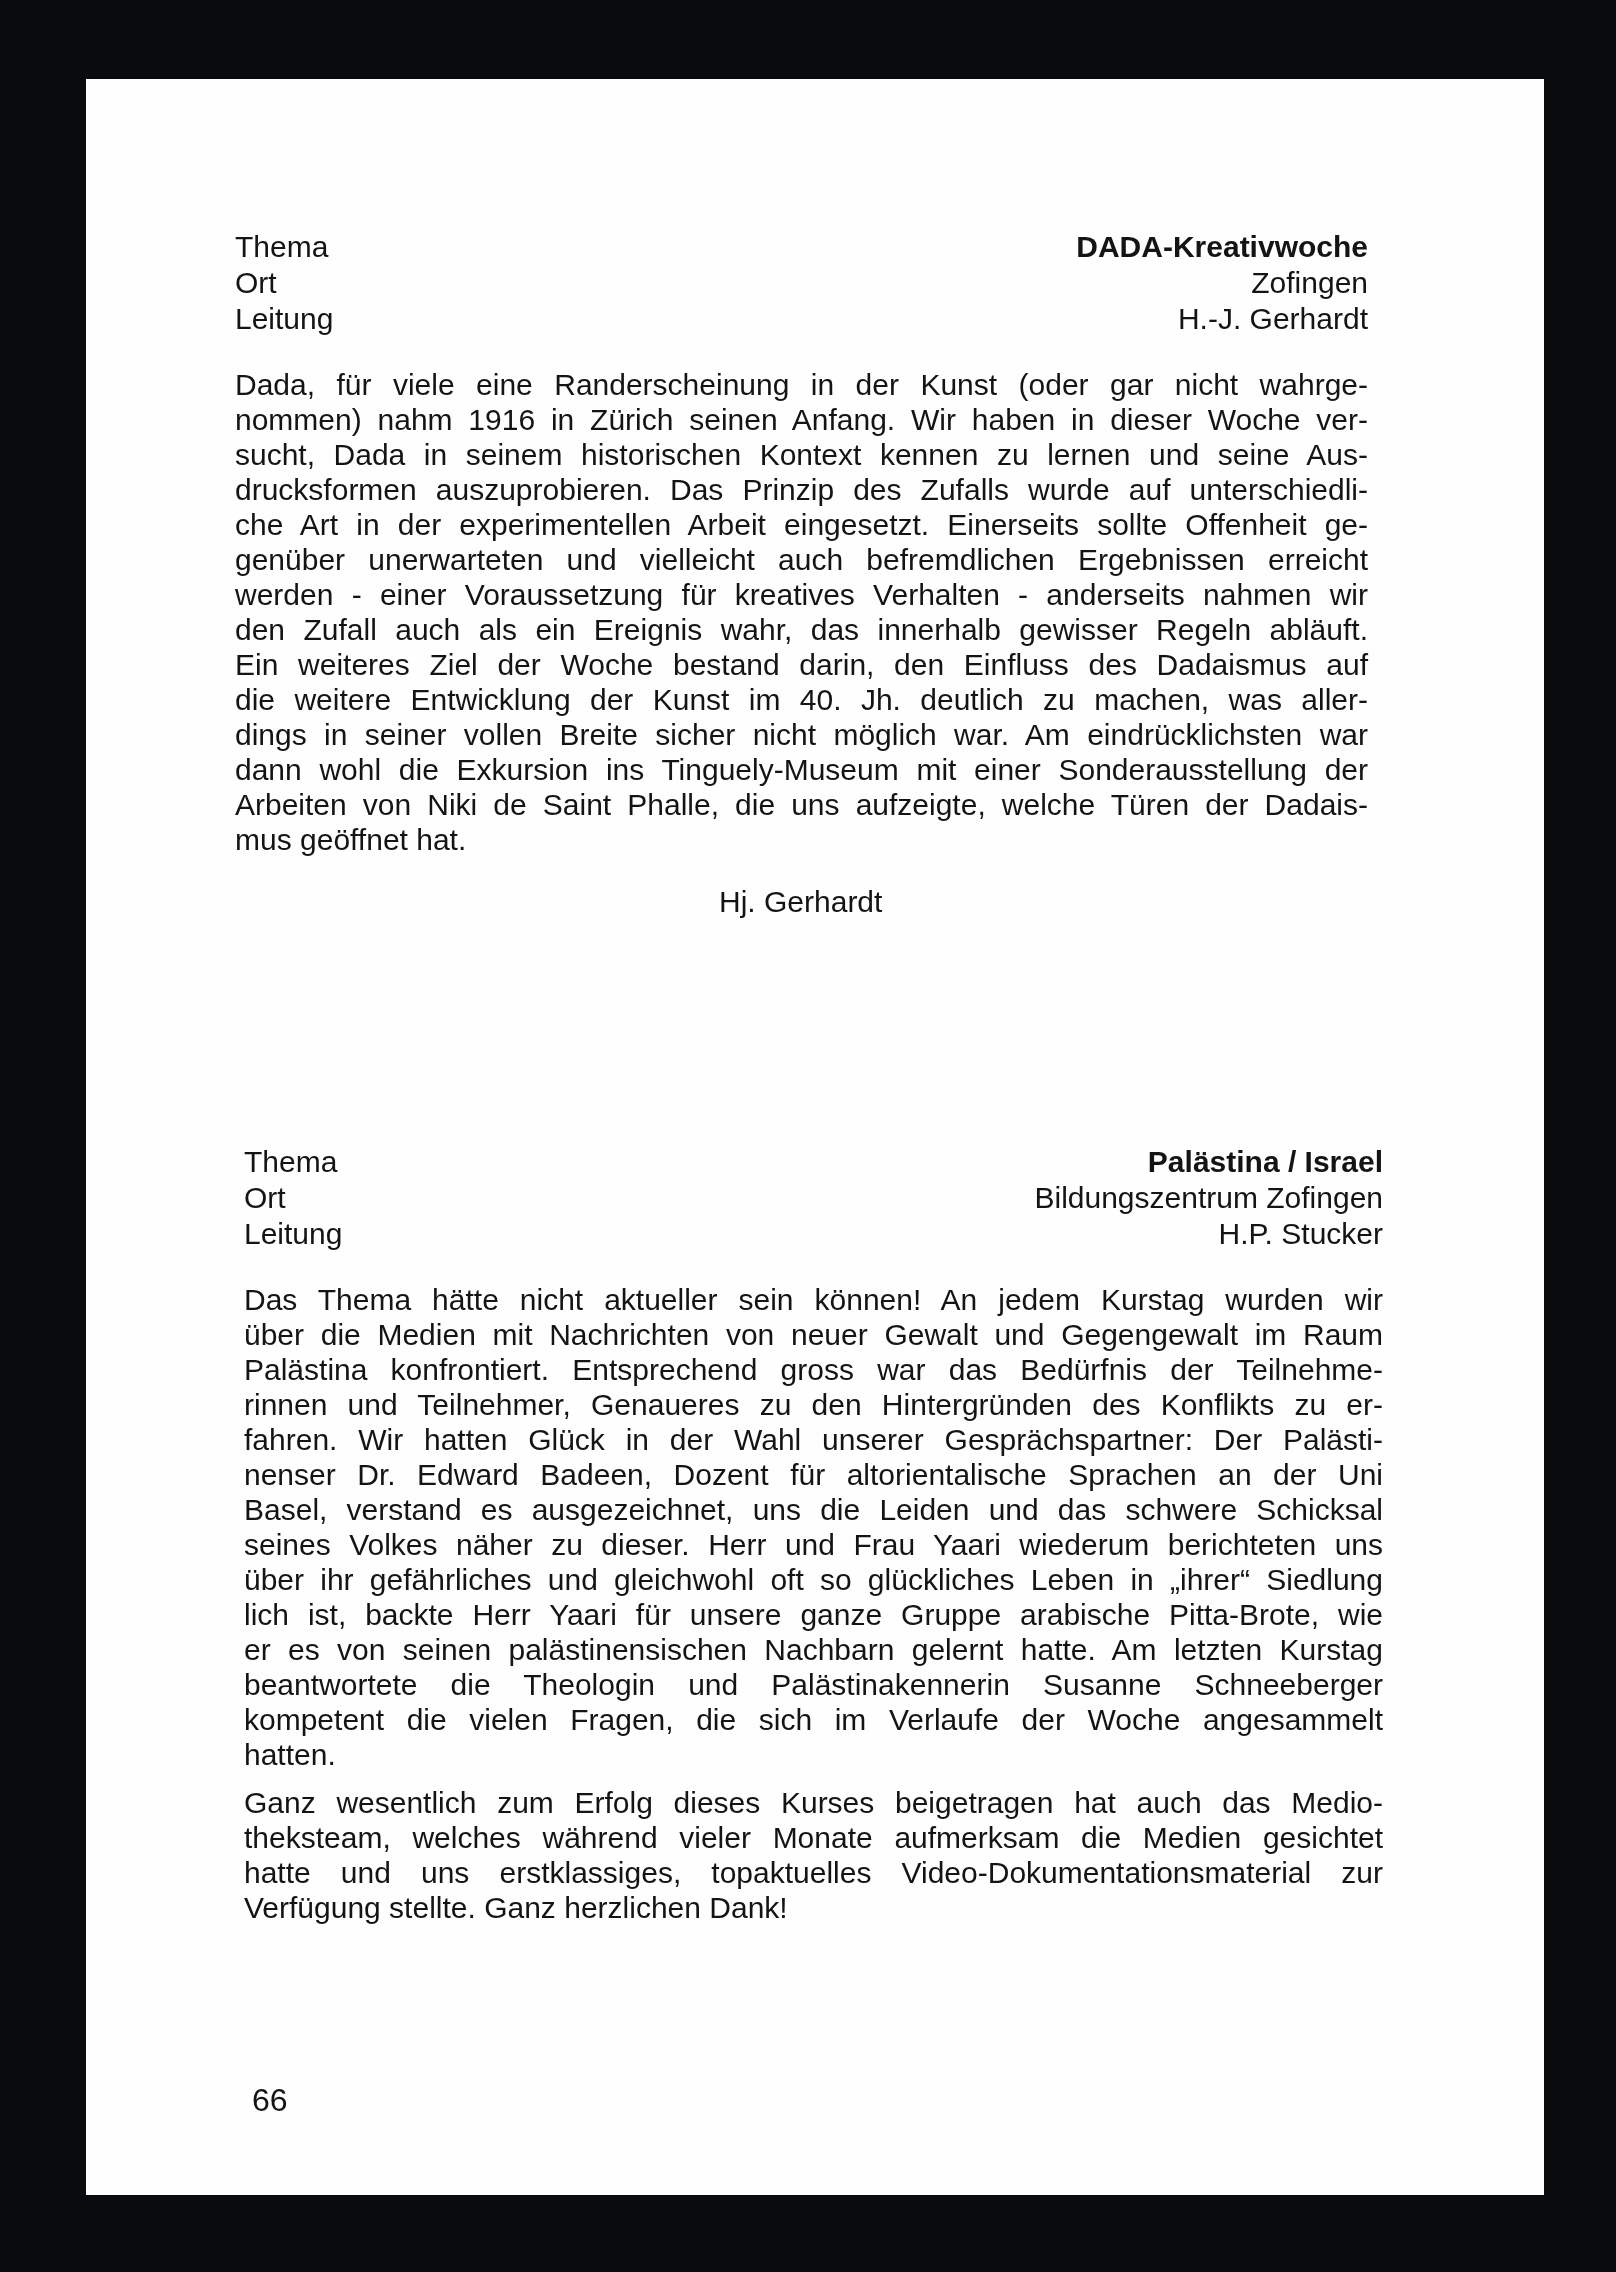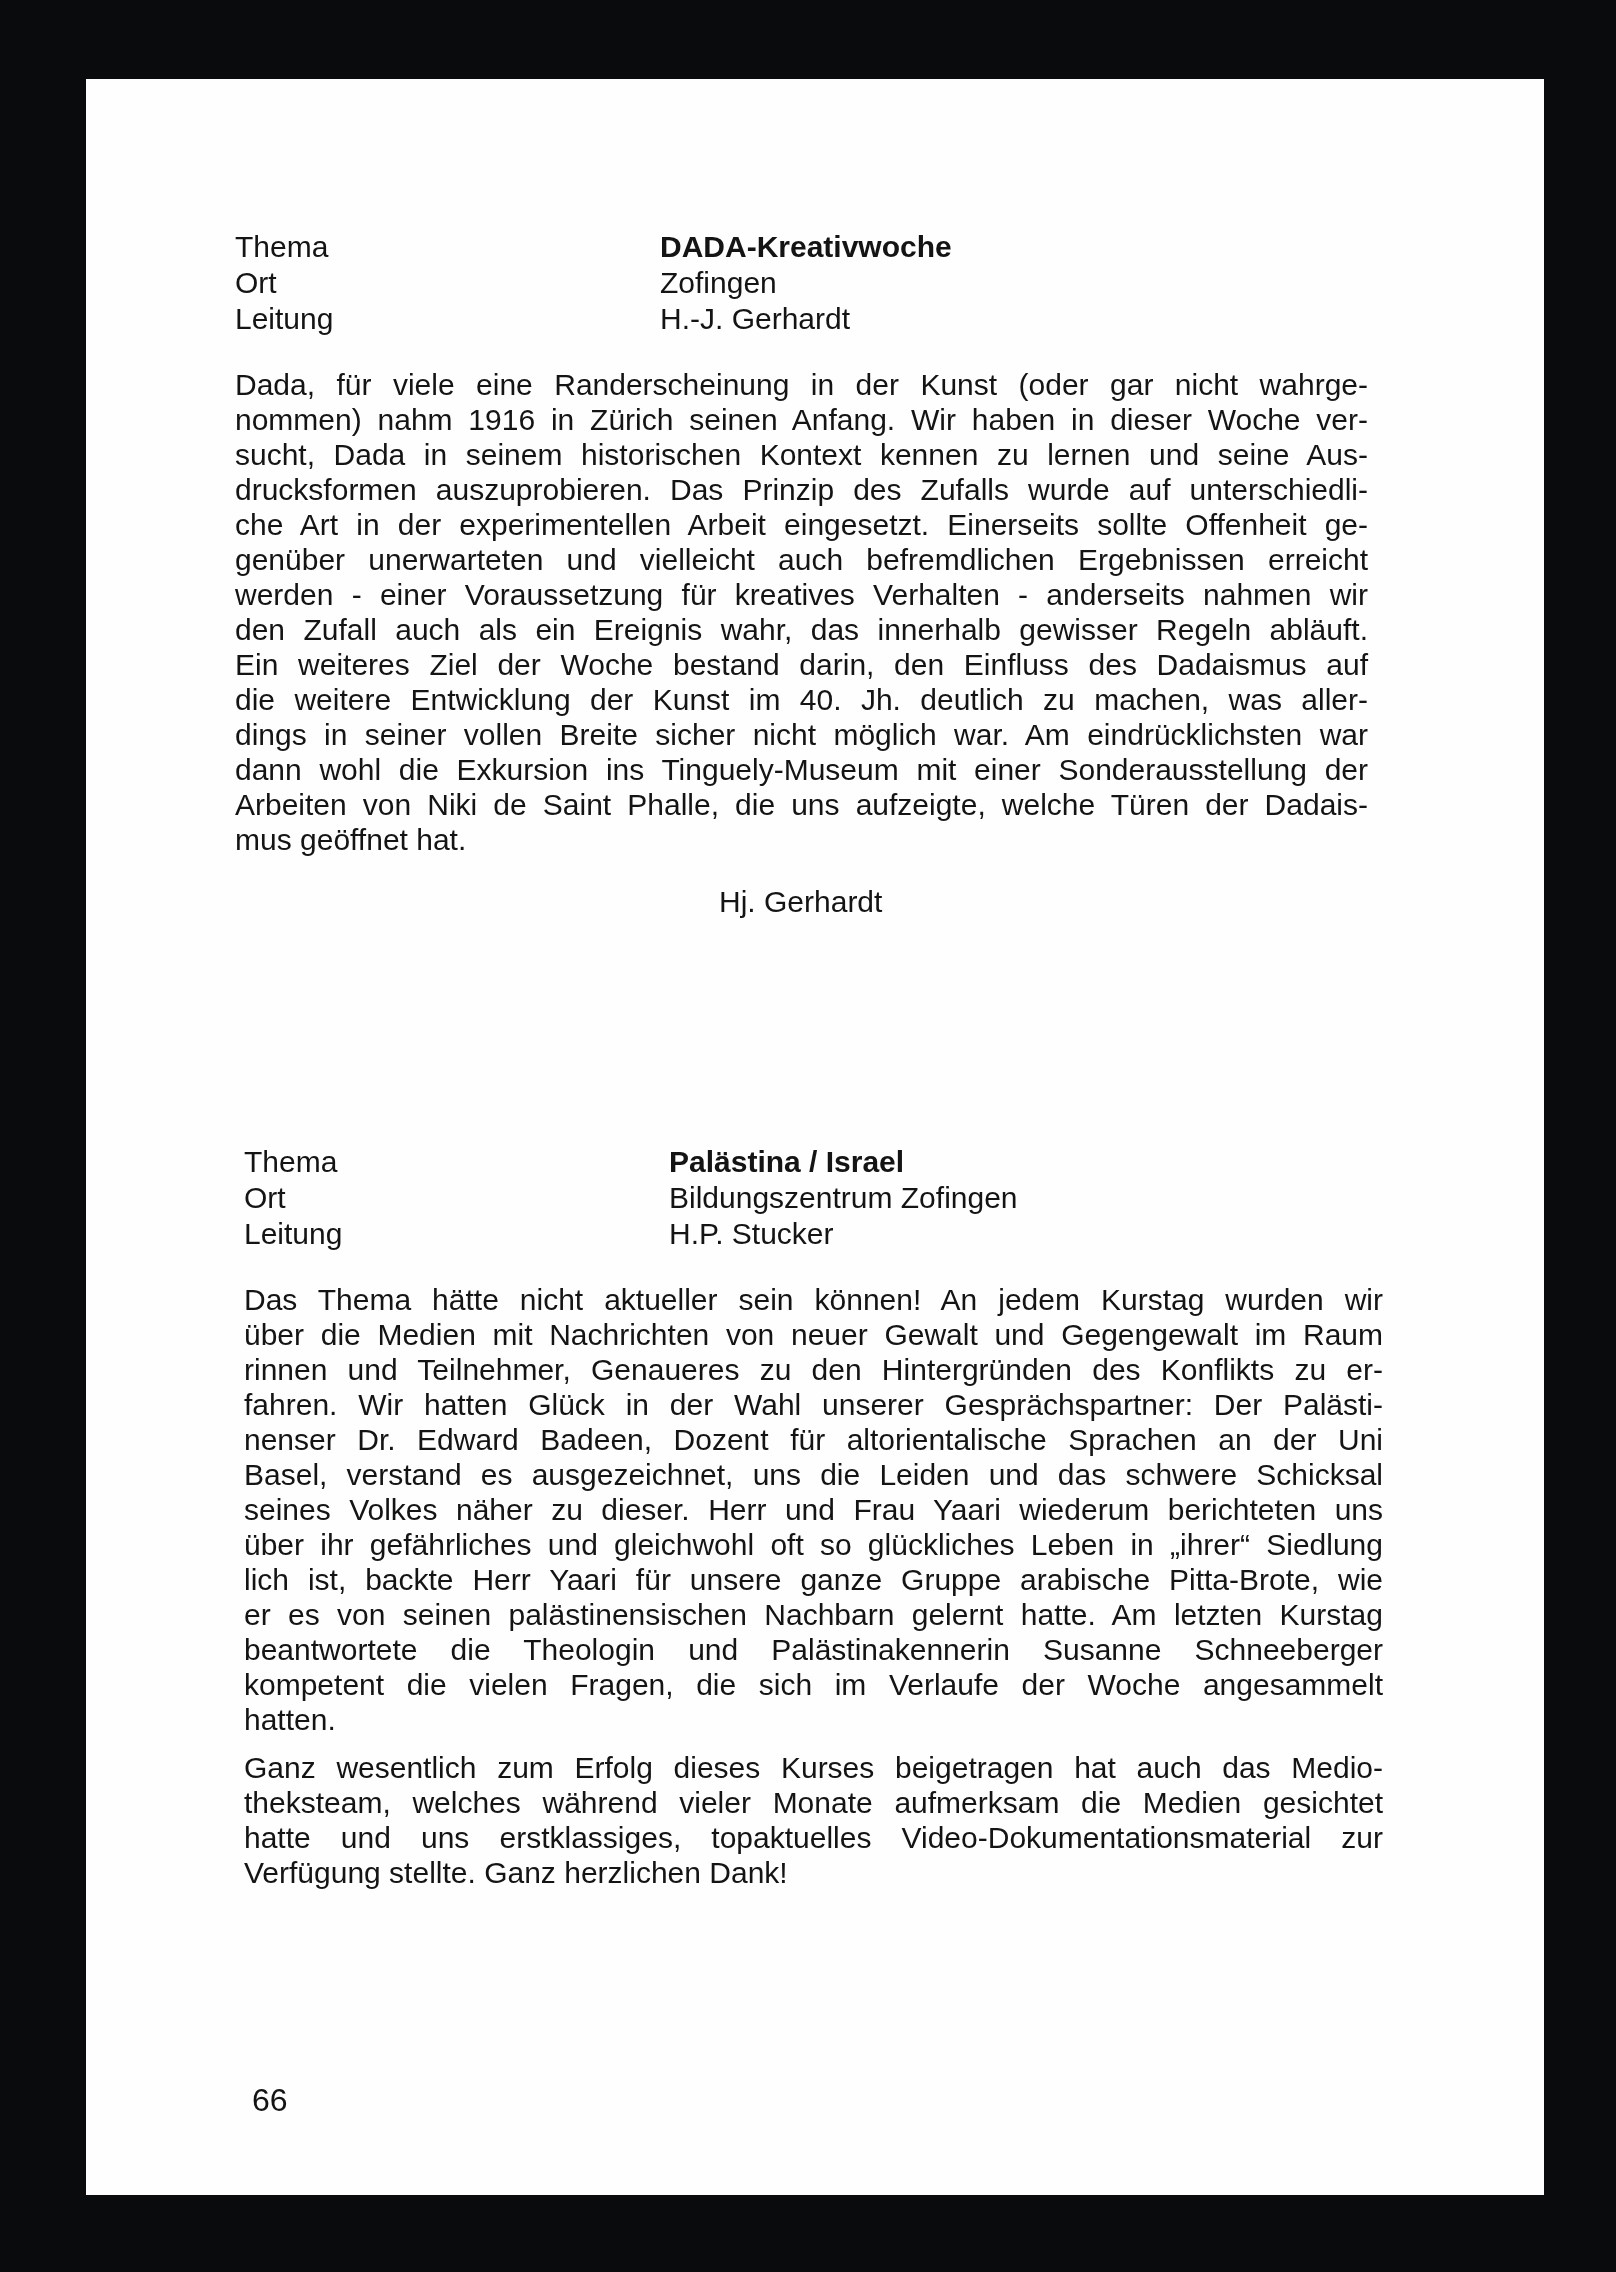--- a/index.html
+++ b/index.html
@@ -54,20 +54,21 @@
     }
     .meta-label {
       width: 380px;
       flex: 0 0 auto;
     }
     .section-pal .meta-label {
       width: 380px;
     }
     .meta-value {
       flex: 1 1 auto;
+      text-align: right;
     }
     .meta-value.title {
       font-weight: bold;
     }
     .body-text {
       margin-top: 30px;
       font-size: 30px;
       line-height: 35px;
       text-align: justify;
     }
@@ -152,20 +153,21 @@
       </div>
       <div class="meta-row">
         <span class="meta-label">Leitung</span>
         <span class="meta-value">H.P. Stucker</span>
       </div>
     </div>
     <div class="body-text">
         <div class="para">
           <span class="line">Das Thema hätte nicht aktueller sein können! An jedem Kurstag wurden wir</span>
           <span class="line">über die Medien mit Nachrichten von neuer Gewalt und Gegengewalt im Raum</span>
+          <span class="line">Palästina konfrontiert. Entsprechend gross war das Bedürfnis der Teilnehme-</span>
           <span class="line">rinnen und Teilnehmer, Genaueres zu den Hintergründen des Konflikts zu er-</span>
           <span class="line">fahren. Wir hatten Glück in der Wahl unserer Gesprächspartner: Der Palästi-</span>
           <span class="line">nenser Dr. Edward Badeen, Dozent für altorientalische Sprachen an der Uni</span>
           <span class="line">Basel, verstand es ausgezeichnet, uns die Leiden und das schwere Schicksal</span>
           <span class="line">seines Volkes näher zu dieser. Herr und Frau Yaari wiederum berichteten uns</span>
           <span class="line">über ihr gefährliches und gleichwohl oft so glückliches Leben in „ihrer“ Siedlung</span>
           <span class="line">lich ist, backte Herr Yaari für unsere ganze Gruppe arabische Pitta-Brote, wie</span>
           <span class="line">er es von seinen palästinensischen Nachbarn gelernt hatte. Am letzten Kurstag</span>
           <span class="line">beantwortete die Theologin und Palästinakennerin Susanne Schneeberger</span>
           <span class="line">kompetent die vielen Fragen, die sich im Verlaufe der Woche angesammelt</span>

